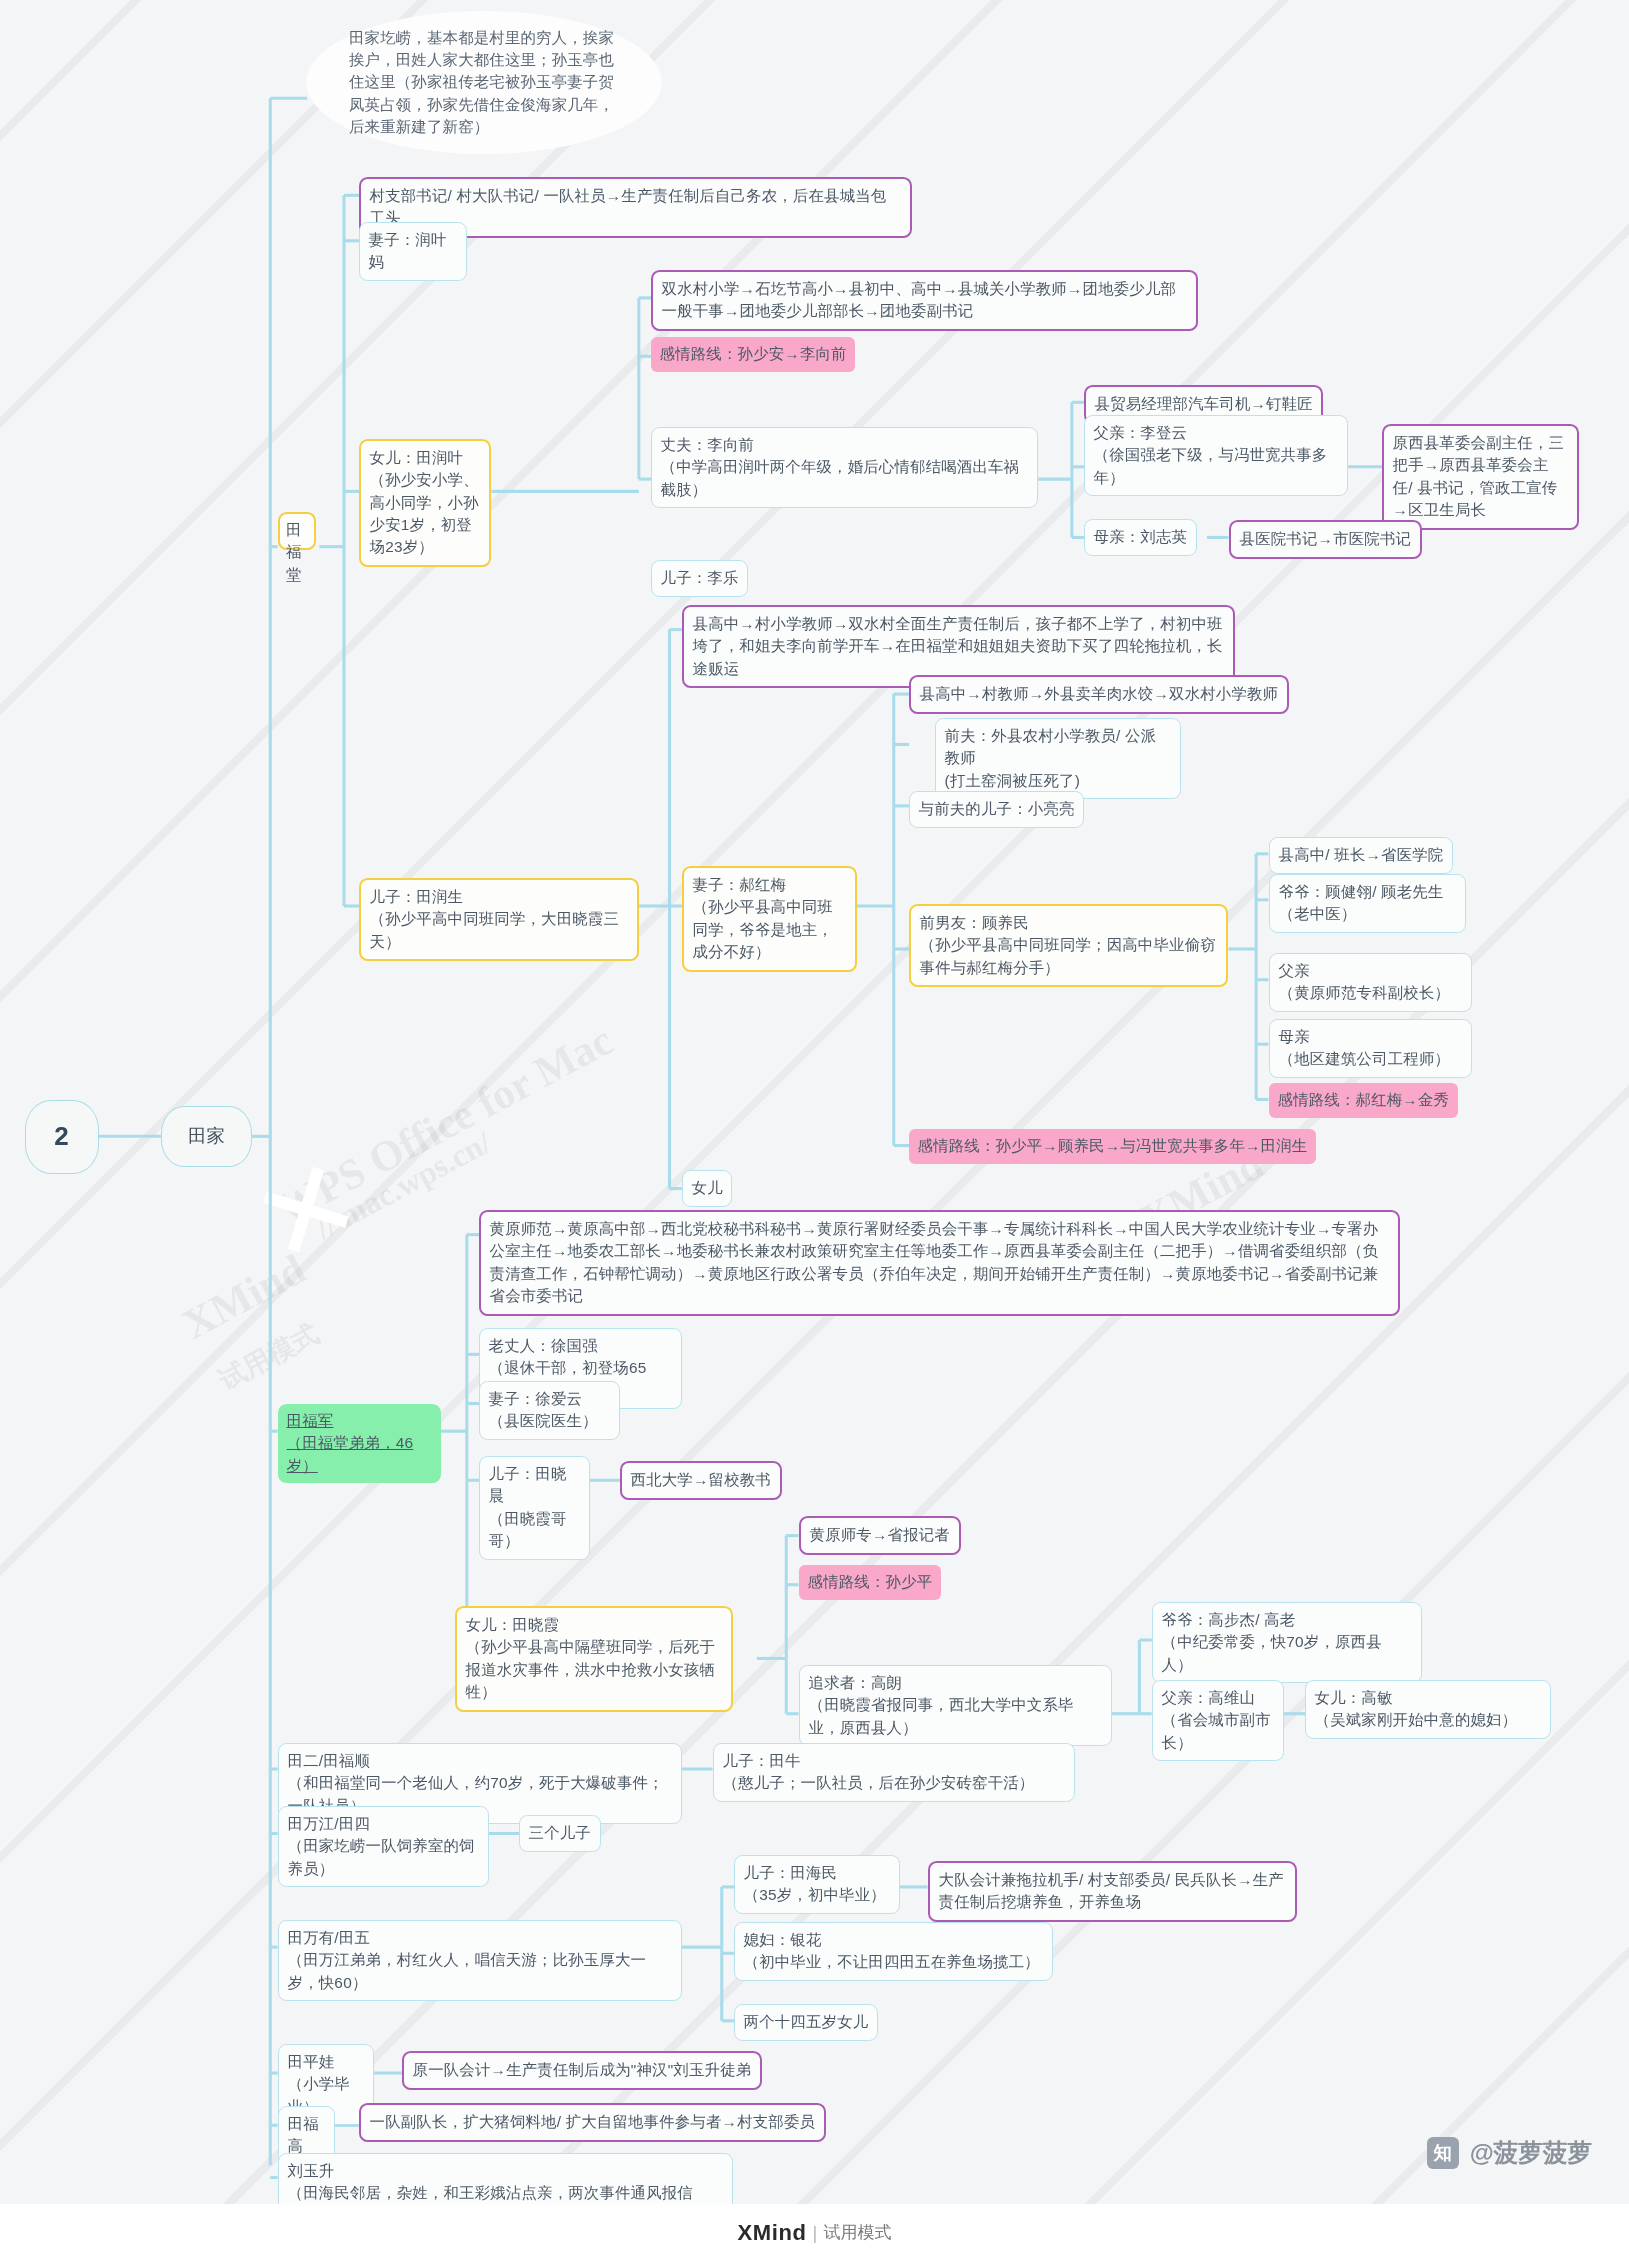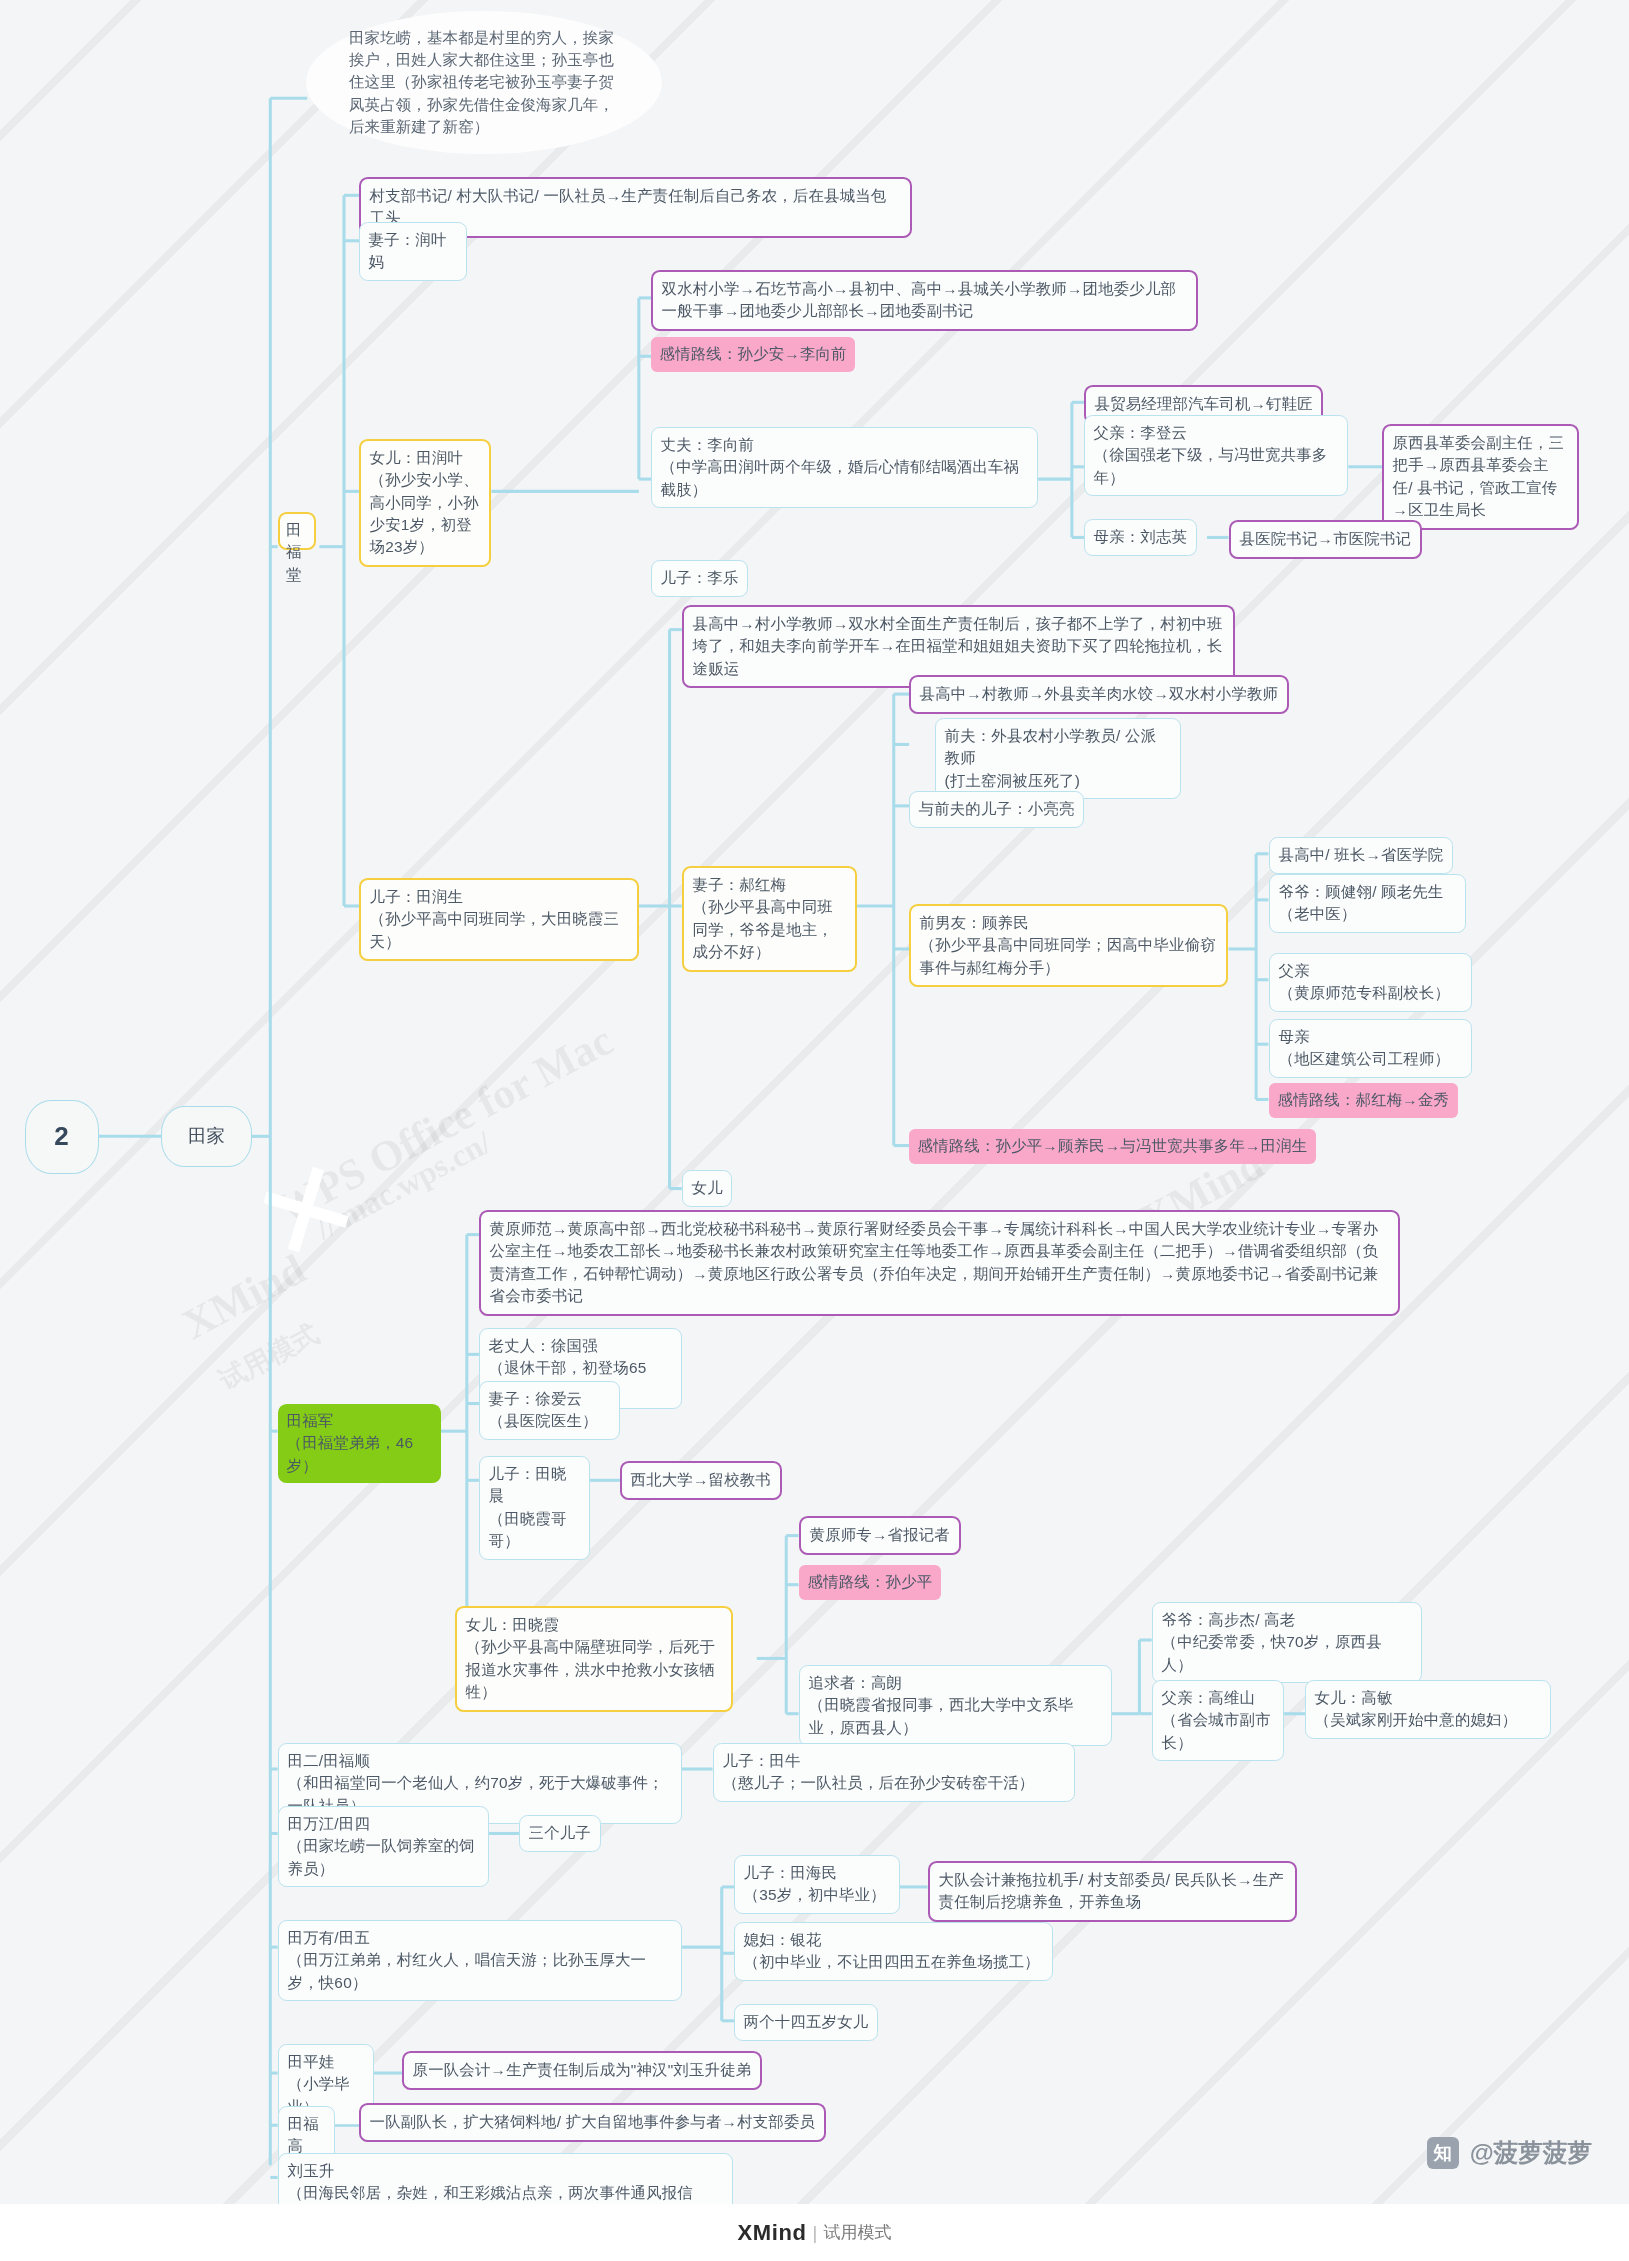--- a/index.html
+++ b/index.html
@@ -43,21 +43,21 @@
     font-size:15.4px;
     line-height:1.45;
     white-space:pre-line;
     letter-spacing:0.2px;
     z-index:3;
   }
   
   .t-blue{ border:1.8px solid #b9e2ef; background:#fbfcfc; color:#4c5865;}
   .t-purple{ border:2.5px solid #ab5bb5; background:#fbfcfc; color:#4c5865;}
   .t-yellow{ border:2.5px solid #f5cf3f; background:#fdfdfb; color:#4c5865;}
-  .t-yellowfill{ border:none; background:#84cc16; color:#4c5865;}
+  .t-yellowfill{ border:none; background:#86efac; color:#4c5865;text-decoration:underline;}
   .t-pink{ border:none; background:#f9a8ca; color:#4c5865; border-radius:6.1px;}
   .t-ellipse{
      border:none;background:#fdfdfd;border-radius:50%;
      display:flex;align-items:center;justify-content:center;
      text-align:left;color:#5a6673;
   }
   .t-root{
      border:1.8px solid #a9dceb;background:#f6f8f8;border-radius:26px/29.5px;
      display:flex;align-items:center;justify-content:center;
      font-size:26px;font-weight:bold;color:#36485c;

